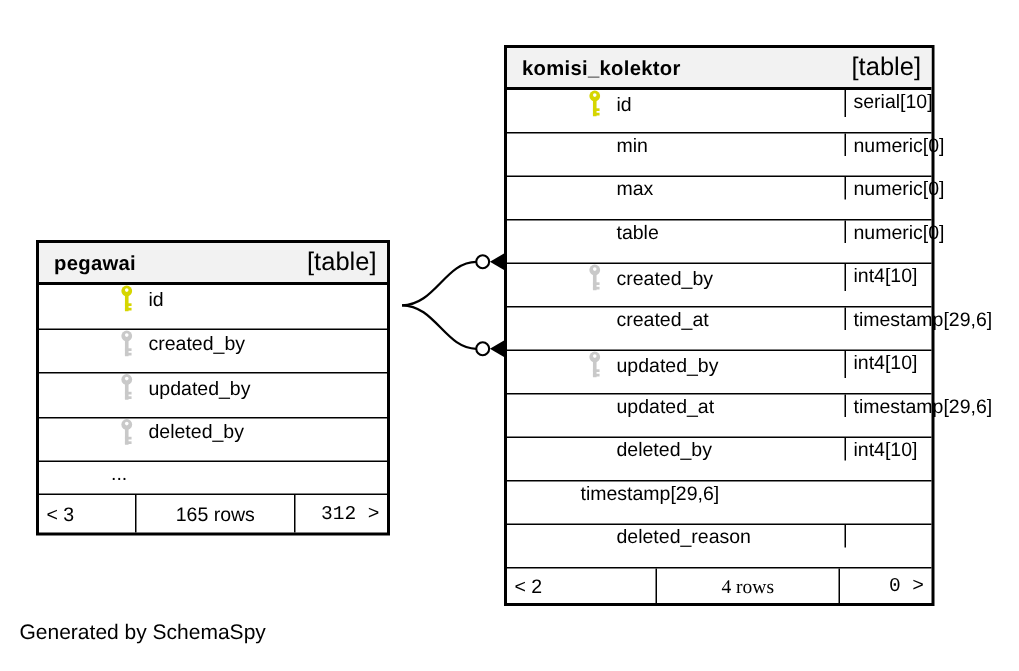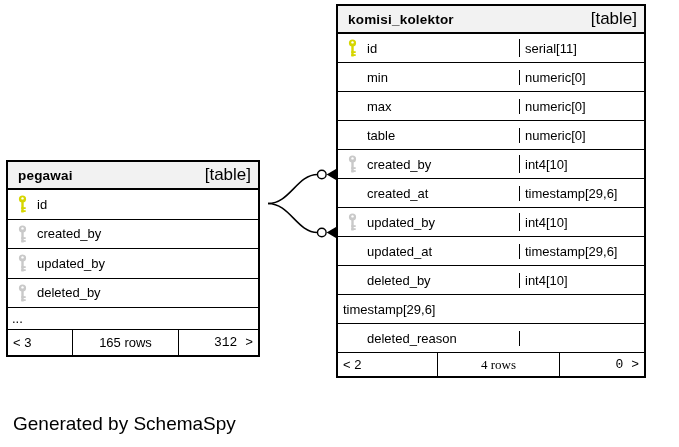--- a/index.html
+++ b/index.html
@@ -6,34 +6,34 @@
   body {
     width:679px; height:447px; position:relative; overflow:hidden;
     font-family:"Liberation Sans", sans-serif; color:#000;
   }
   * { box-sizing:border-box; }
 
   .entity {
     position:absolute; background:#fff;
     border:2px solid #000;
   }
-  #table-pegawai { left:6px; top:160px; width:254px; }
-  #table-komisi_kolektor { left:336px; top:4px; width:310px; }
+  #table-pegawai { left:24px; top:160px; width:236px; }
+  #table-komisi_kolektor { left:336px; top:30px; width:287px; }
 
   .entity-header {
     display:flex; justify-content:space-between; align-items:center;
     background:#f2f2f2; border-bottom:2px solid #000;
     padding:0 7px 0 10px; height:28px; cursor:pointer;
   }
   .entity-name { font-weight:bold; font-size:13.5px; letter-spacing:0.2px; }
   .entity-badge { font-size:17px; font-weight:normal; }
 
   .row {
-    display:flex; align-items:center;
-    border-bottom:1px solid #000; font-size:13px;
+    display:flex; align-items:flex-start;
+    border-bottom:1px solid #000; font-size:13px;padding-left:44px;
   }
   #table-pegawai .row { height:29.5px; }
   #table-komisi_kolektor .row { height:29px; }
   #table-pegawai .row.ellipsis-row { height:22px; }
 
   .name-cell { display:flex; align-items:center; padding-left:10px; flex:1 1 auto; }
   #table-komisi_kolektor .name-cell { flex:0 0 182px; width:182px; border-right:1px solid #000; }
   .ellipsis-row .name-cell { padding-left:4px; }
 
   .type-cell { display:flex; align-items:center; padding-left:5px; flex:1 1 auto; white-space:nowrap; }
@@ -51,21 +51,21 @@
   #table-pegawai .fc2 { width:106px; }
   #table-pegawai .fc3 { flex:1; }
   #table-komisi_kolektor .fc1 { width:100px; }
   #table-komisi_kolektor .fc2 { width:122px;font-family:Liberation Serif, serif; }
   #table-komisi_kolektor .fc3 { flex:1; }
 
   #connections { position:absolute; left:0; top:0; pointer-events:none; }
 
   #generator-note {
     position:absolute; left:13px; top:413px;
-    font-size:19px;
+    font-size:14px;
   }
 </style>
 </head>
 <body>
 
 <div class="entity" id="table-pegawai">
   <div class="entity-header">
     <span class="entity-name">pegawai</span>
     <span class="entity-badge">[table]</span>
   </div>
@@ -151,21 +151,21 @@
   <svg width="9" height="18" viewBox="0 0 9 18" style="color: rgb(214, 214, 0);">
     <circle cx="4.5" cy="4" r="3.6" fill="currentColor"></circle>
     <circle cx="4.5" cy="3.4" r="1.2" fill="#ffffff"></circle>
     <rect x="3.3" y="7" width="2.4" height="10.5" fill="currentColor"></rect>
     <rect x="3.3" y="12.2" width="4.4" height="1.8" fill="currentColor"></rect>
     <rect x="3.3" y="15.2" width="4.4" height="1.8" fill="currentColor"></rect>
   </svg>
 </span>
           <span>id</span>
         </div>
-        <div class="type-cell">serial[11]</div>
+        <div class="type-cell">serial[10]</div>
       </div>
       <div class="row">
         <div class="name-cell">
           <span class="key-slot"></span>
           <span>min</span>
         </div>
         <div class="type-cell">numeric[0]</div>
       </div>
       <div class="row">
         <div class="name-cell">

